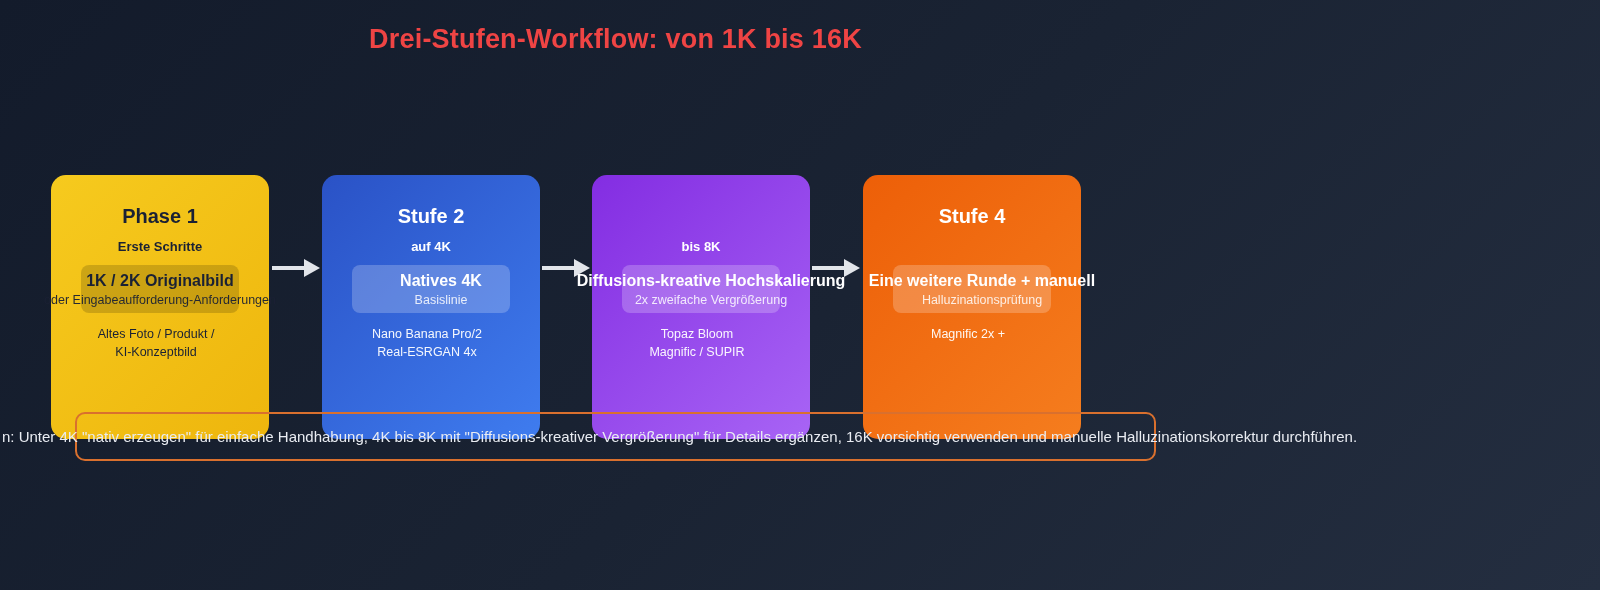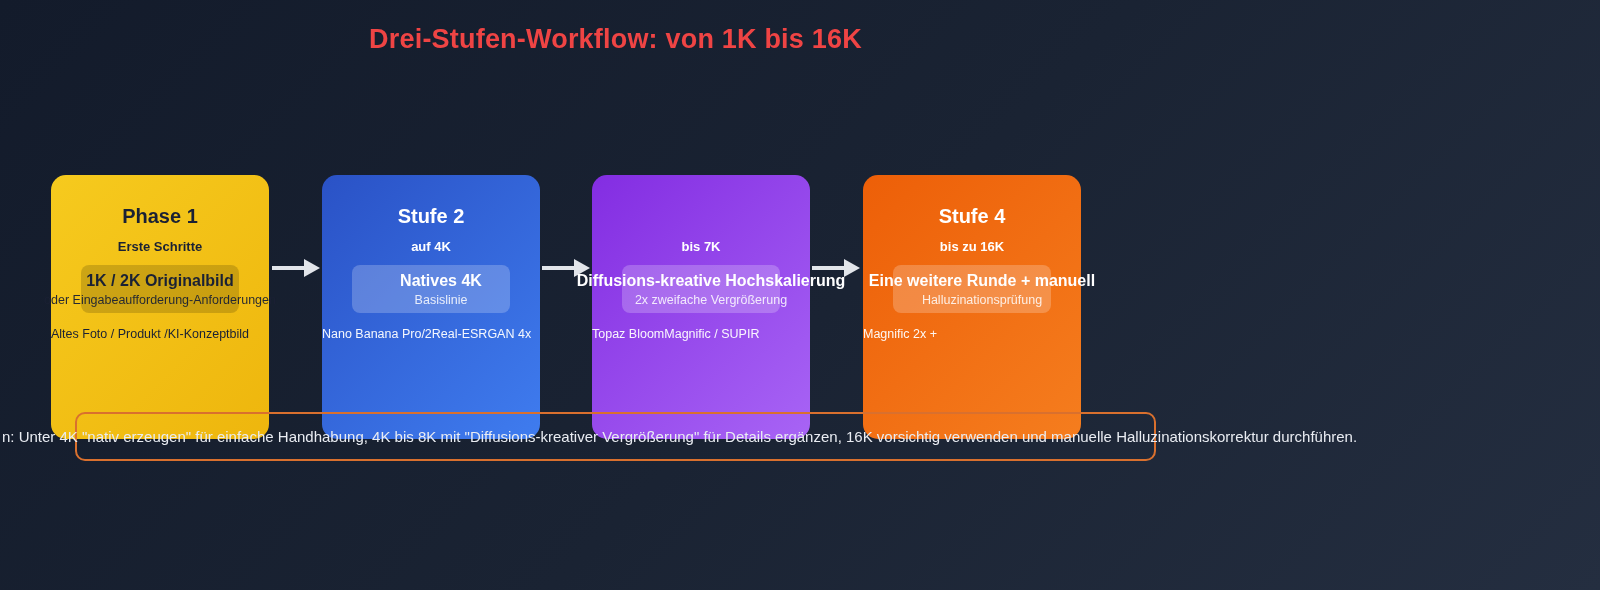--- a/index.html
+++ b/index.html
@@ -47,21 +47,21 @@
     font-size: 16px; font-weight: bold; line-height: 18px; white-space: nowrap;
   }
   .box-secondary {
     font-size: 12.5px; line-height: 16px; margin-top: 2px; white-space: nowrap;
   }
   .light .box-secondary { color: rgba(255,255,255,0.85); }
   .card-1 .box-secondary { color: rgba(26,33,52,0.95); }
 
   .stage-foot {
     position: absolute; top: 151px; left: 0; right: 8px;
-    display: flex; flex-direction: row; align-items: center;
+    display: flex; flex-direction: column; align-items: center;
   }
   .foot-line { font-size: 12.5px; line-height: 17.5px; white-space: nowrap; }
   .light .foot-line { color: rgba(255,255,255,0.95); }
 
   .arrow { position: absolute; top: 258px; }
   .arrow-1 { left: 272px; }
   .arrow-2 { left: 542px; }
   .arrow-3 { left: 812px; }
 
   .note-box {
@@ -114,34 +114,33 @@
     <div class="box-primary">Natives 4K</div>
     <div class="box-secondary">Basislinie</div>
   </div>
   <div class="stage-foot">
     <div class="foot-line">Nano Banana Pro/2</div>
     <div class="foot-line">Real-ESRGAN 4x</div>
   </div>
 </div>
 
 <div class="stage-card card-3 light">
-  <div class="stage-subtitle">bis 7K</div>
+  <div class="stage-subtitle">bis 8K</div>
   <div class="stage-box">
     <div class="box-primary">Diffusions-kreative Hochskalierung</div>
     <div class="box-secondary">2x zweifache Vergrößerung</div>
   </div>
   <div class="stage-foot">
     <div class="foot-line">Topaz Bloom</div>
     <div class="foot-line">Magnific / SUPIR</div>
   </div>
 </div>
 
 <div class="stage-card card-4 light">
   <div class="stage-title">Stufe 4</div>
-  <div class="stage-subtitle">bis zu 16K</div>
   <div class="stage-box">
     <div class="box-primary">Eine weitere Runde + manuell</div>
     <div class="box-secondary">Halluzinationsprüfung</div>
   </div>
   <div class="stage-foot">
     <div class="foot-line">Magnific 2x +</div>
   </div>
 </div>
 
 <div class="note-box"></div>

